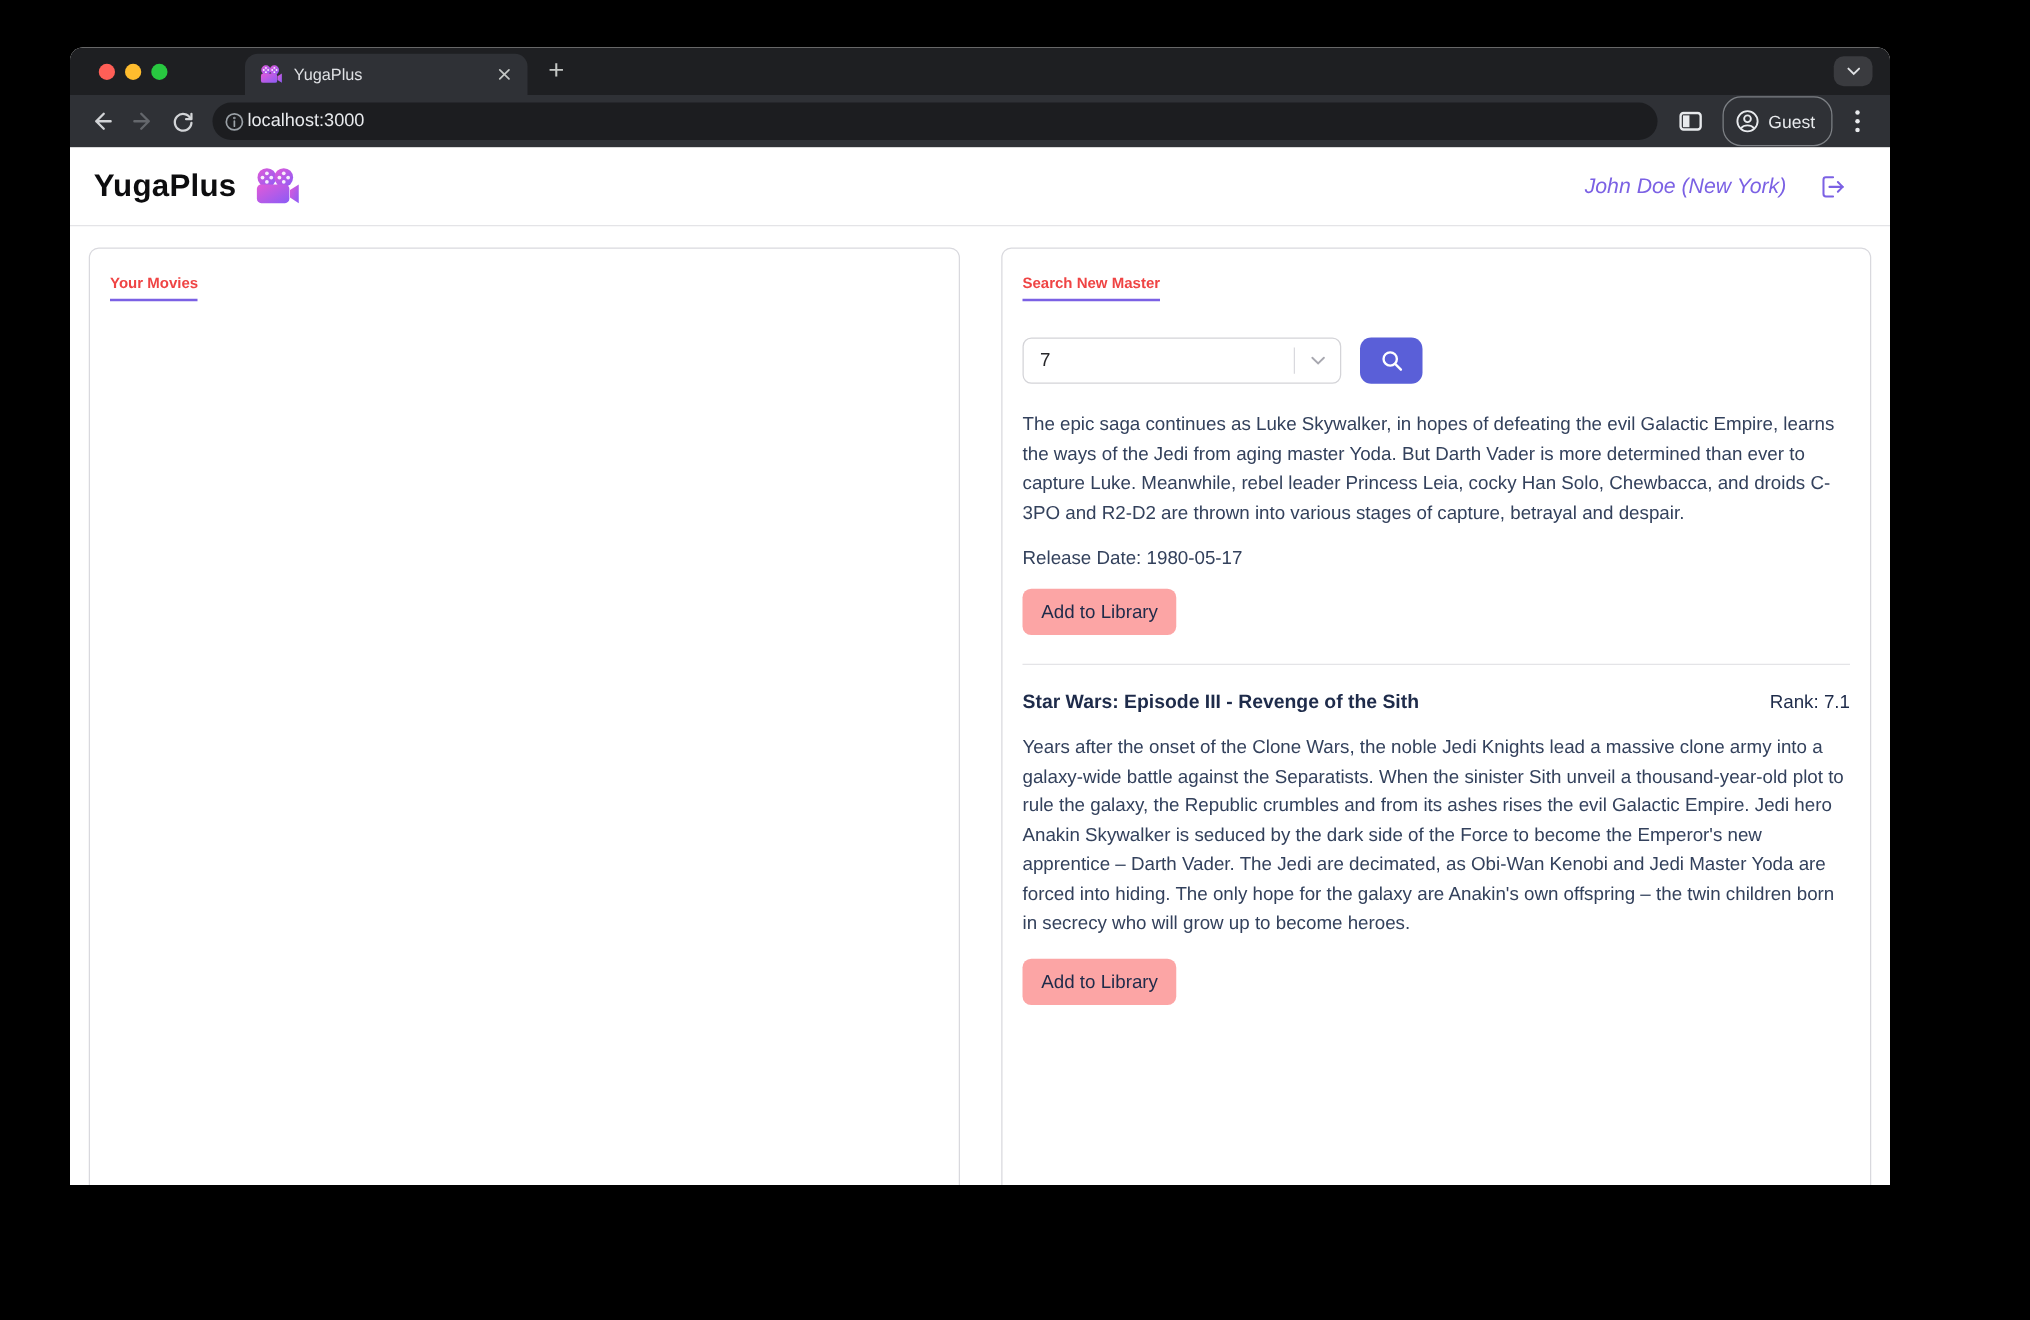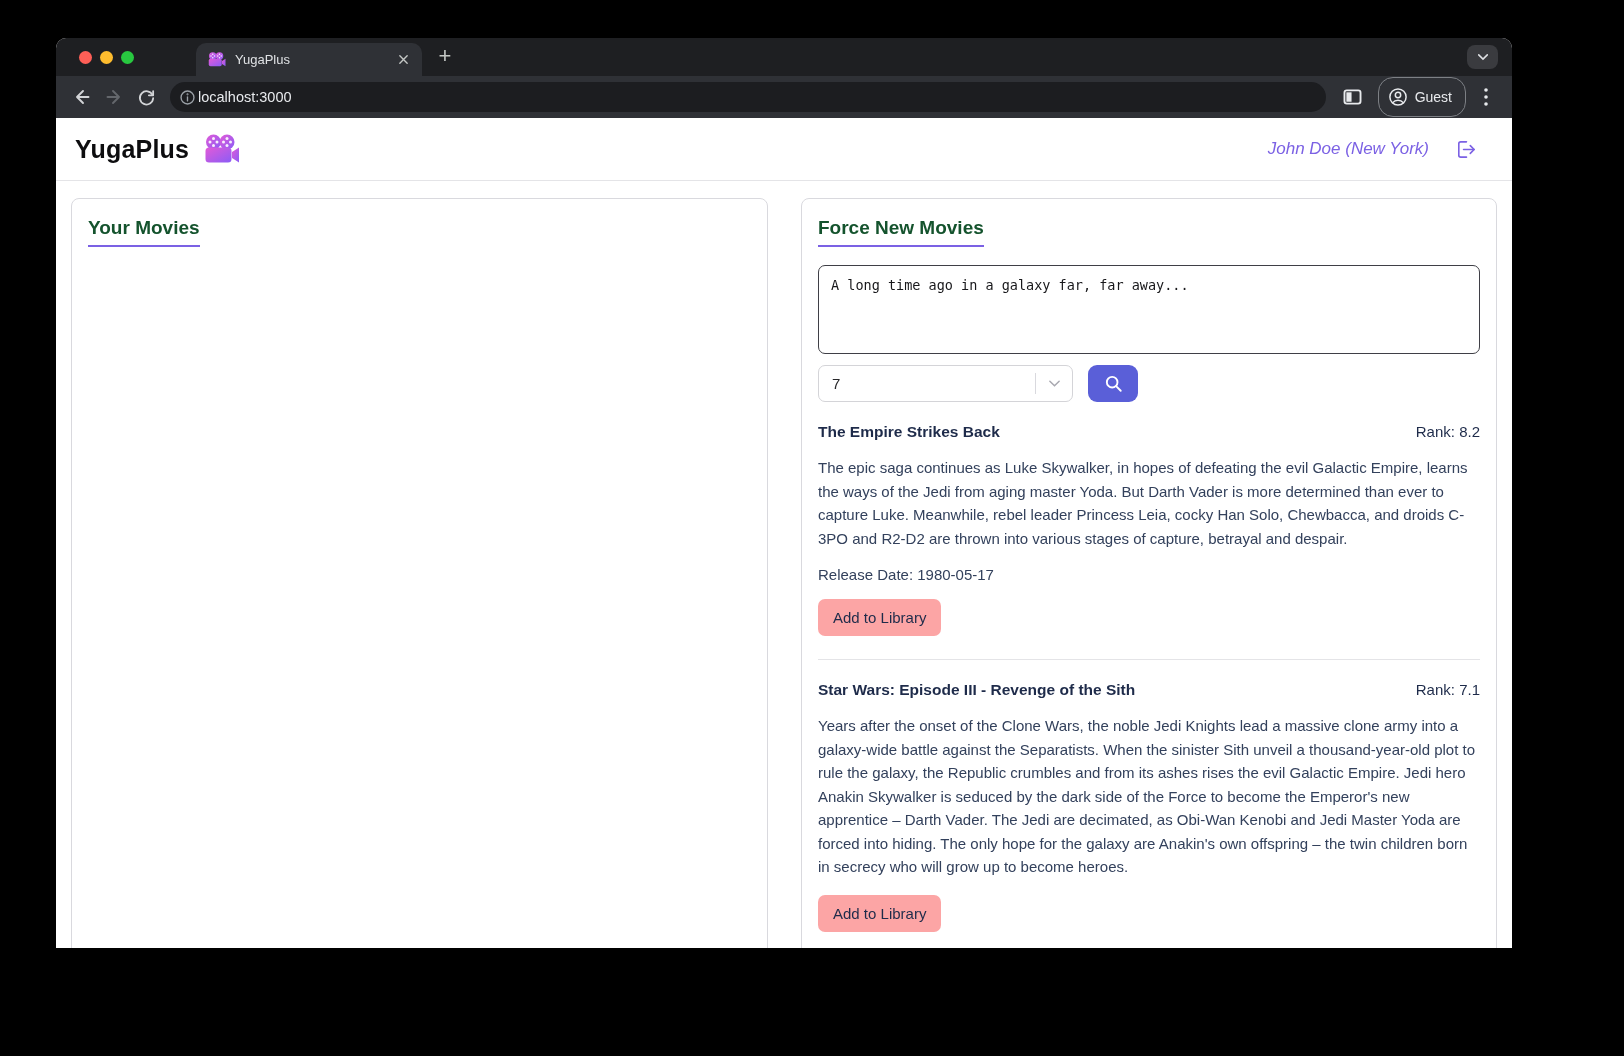--- a/index.html
+++ b/index.html
@@ -52,22 +52,22 @@
   .brand { font-size:25px; font-weight:700; color:#0d0d0f; letter-spacing:.2px; }
   .logo { margin-left:15px; display:flex; align-items:center; }
   .hdr-right { margin-left:auto; display:flex; align-items:center;font-style:italic; }
   .user-link { color:#7b61e4; font-size:17px; cursor:pointer; }
   .logout { margin-left:25px; margin-right:16px; display:flex; align-items:center; cursor:pointer; }
   .main { display:flex; gap:33px; padding:17px 15px; align-items:stretch; }
   .panel { border:1px solid #d9d9de; border-radius:8px; padding:18px 16px; background:#fff; }
   .panel-left  { width:697px; min-height:1050px; }
   .panel-right { width:696px; min-height:1050px; }
   .panel h2 {
-    display:inline-block; margin:0 0 18px 0; padding-bottom:6px; font-size:19px; font-weight:700;
-    color:#14532d; border-bottom:2px solid #7b61e4;
+    display:inline-block; margin:0 0 18px 0; padding-bottom:6px; font-size:12px; font-weight:700;
+    color:#ef4444; border-bottom:2px solid #7b61e4;
   }
   .panel-right h2 { display:inline-block; }
   .hrow { display:block; }
   .query-box {
     display:block; width:100%; height:89px; border:1px solid #3f3f46; border-radius:7px;
     padding:11px 12px; font-family:"DejaVu Sans Mono","Liberation Mono",monospace;
     font-size:13.5px; color:#18181b; resize:none; outline:none; background:#fff;
   }
   .controls { display:flex; gap:15px; margin-top:11px; }
   .select {
@@ -236,23 +236,22 @@
       </div>
     </div>
 
     <div class="main">
 
       <section class="panel panel-left">
         <h2>Your Movies</h2>
       </section>
 
       <section class="panel panel-right">
-        <div class="hrow"><h2>Force New Movies</h2></div>
-
-        <textarea class="query-box" spellcheck="false" style="">A long time ago in a galaxy far, far away...</textarea>
+        <div class="hrow"><h2>Search New Master</h2></div>
+
 
         <div class="controls">
           <div class="select select-limit">
             <span class="val">7</span>
             <span class="divider"></span>
             <span class="chev">
               <svg width="13" height="9" viewBox="0 0 14 9" fill="none" stroke="#a8a8b0" stroke-width="1.6" stroke-linecap="round">
                   <path d="M2 2 L7 7 L12 2"></path>
                 </svg>
             </span>
@@ -261,24 +260,20 @@
             <span style="display:flex;">
               <svg width="19" height="19" viewBox="0 0 20 20" fill="none" stroke="#ffffff" stroke-width="2" stroke-linecap="round">
                 <circle cx="8.6" cy="8.6" r="5.6"></circle>
                   <path d="M13 13 L17.6 17.6"></path>
               </svg>
             </span>
           </button>
         </div>
 
         <div class="movie">
-          <div class="movie-head">
-            <span class="movie-title">The Empire Strikes Back</span>
-            <span class="movie-rank">Rank: 8.2</span>
-          </div>
           <p class="movie-desc">The epic saga continues as Luke Skywalker, in hopes of defeating the evil Galactic Empire, learns the ways of the Jedi from aging master Yoda. But Darth Vader is more determined than ever to capture Luke. Meanwhile, rebel leader Princess Leia, cocky Han Solo, Chewbacca, and droids C-3PO and R2-D2 are thrown into various stages of capture, betrayal and despair.</p>
           <p class="movie-release">Release Date: 1980-05-17</p>
           <button class="add-btn">Add to Library</button>
         </div>
 
         <hr class="movie-divider">
 
         <div class="movie">
           <div class="movie-head">
             <span class="movie-title">Star Wars: Episode III - Revenge of the Sith</span>

